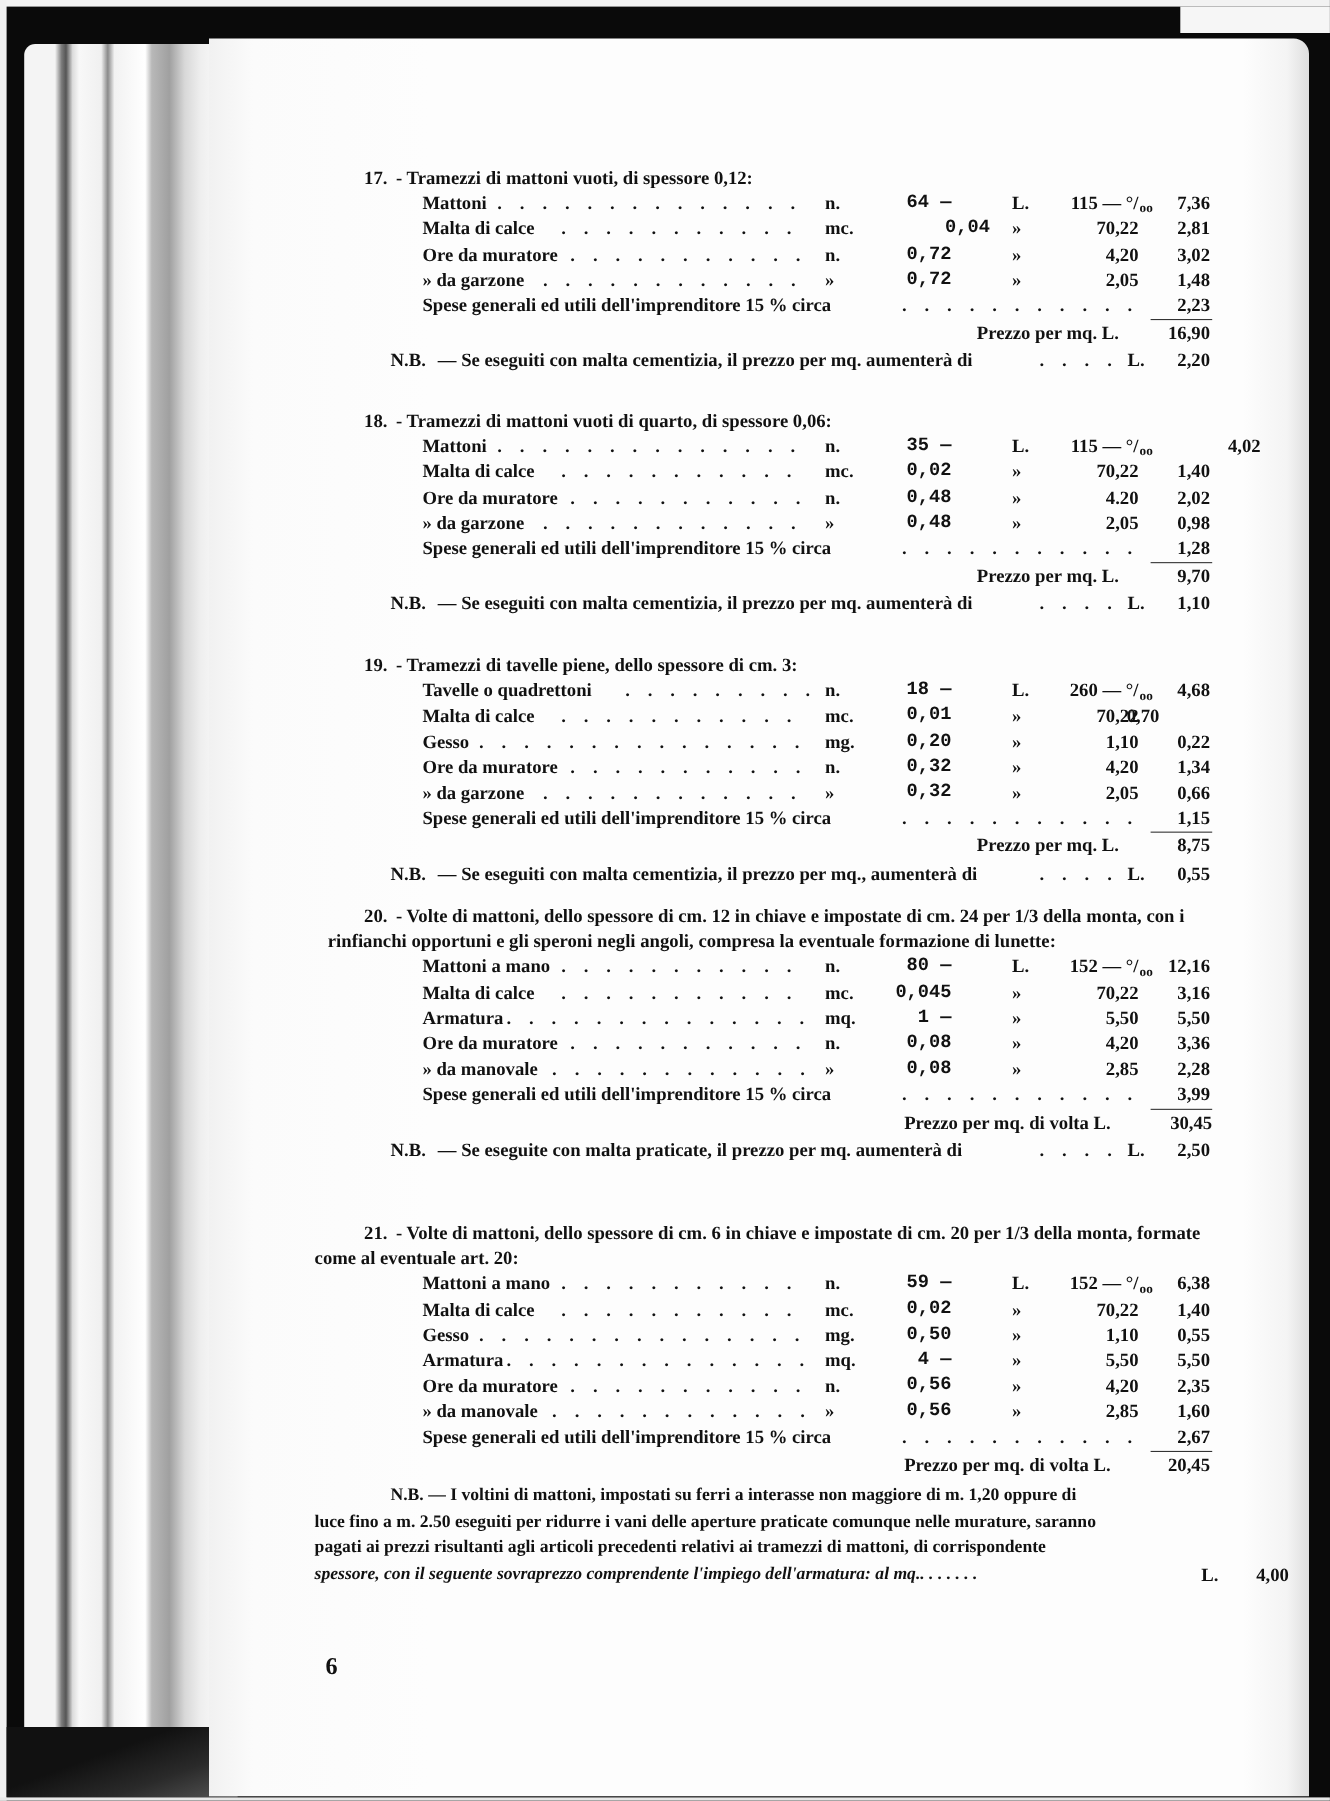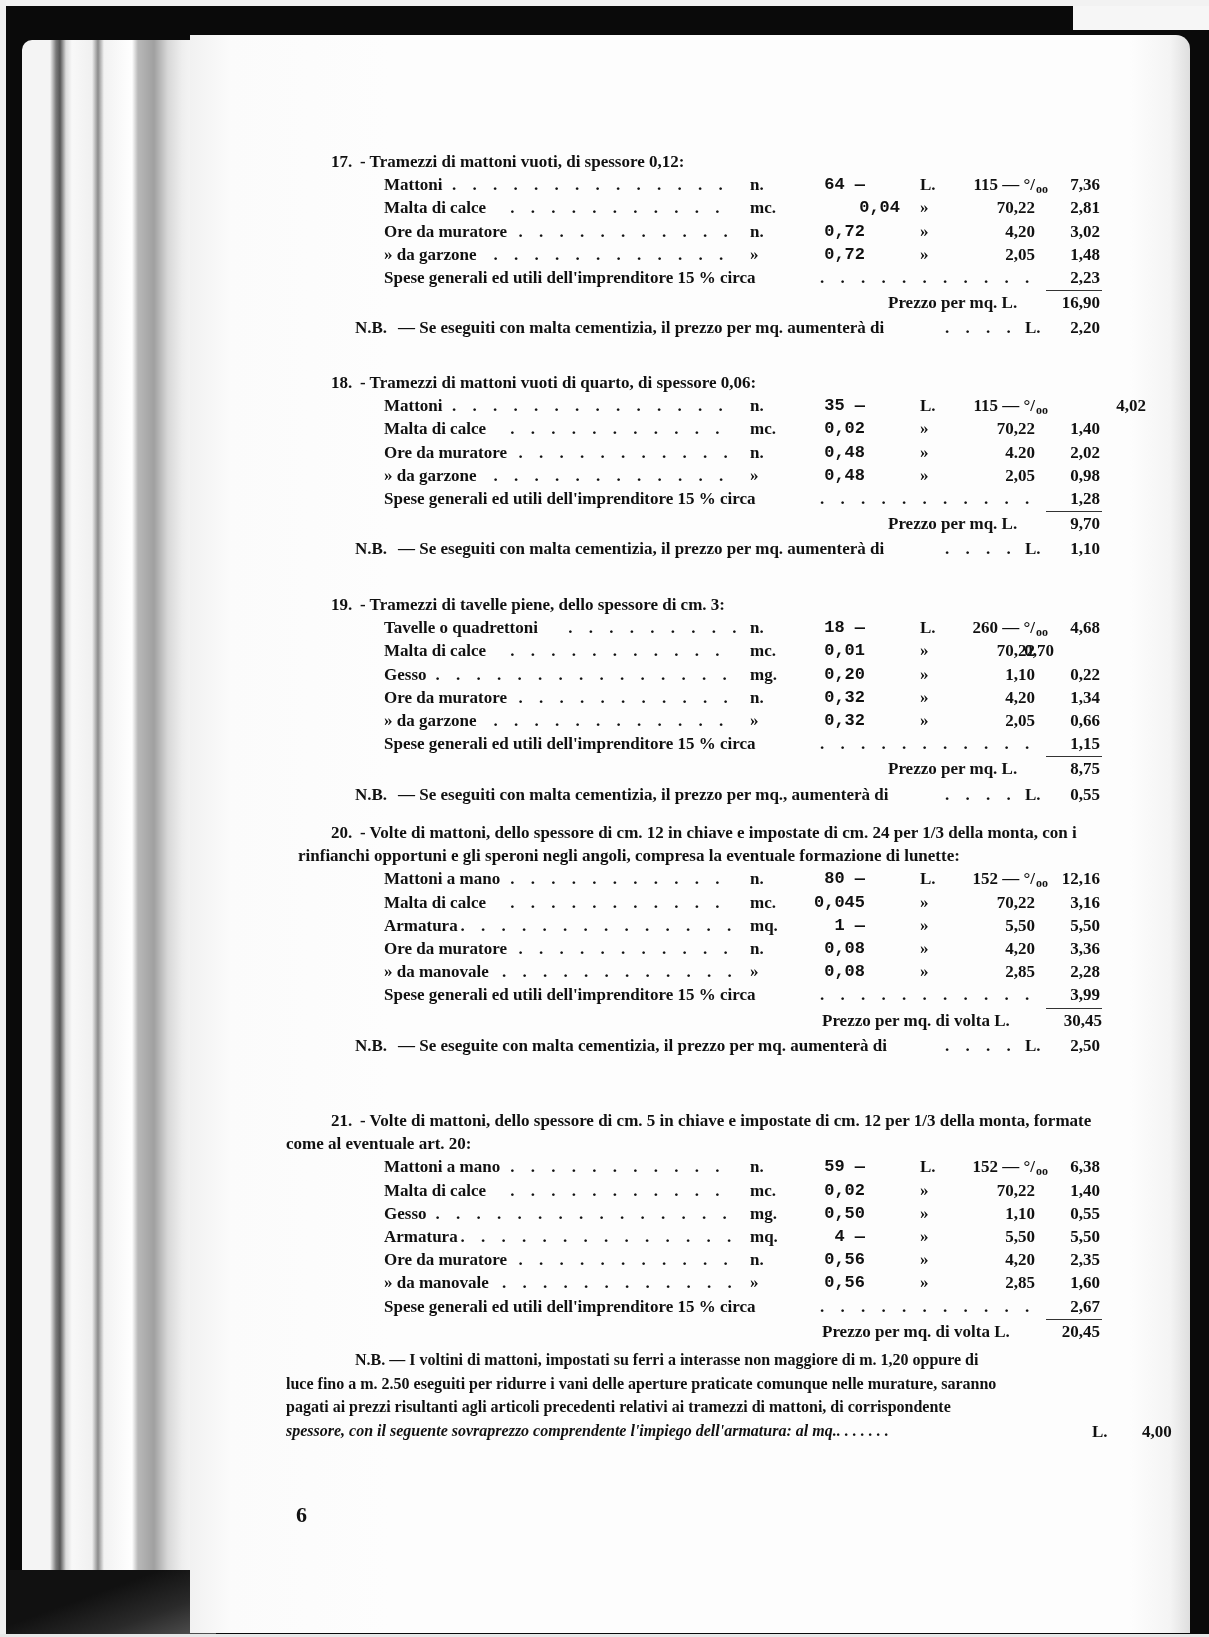--- a/index.html
+++ b/index.html
@@ -303,29 +303,29 @@
         <span class="dots" style="left:820px; width:220px;">. . . . . . . . . . . . . . . . .</span>
         <span class="amount" style="left:1030px;">3,99</span>
       </div>
       <div class="rule" style="left:1046px; top:1007.6000000000004px; width:56px;"></div>
       <div class="row" style="left:0; top:1010.6000000000004px; width:1209px;">
         <span class="label" style="left:822px;">Prezzo per mq. di volta L.</span>
         <span class="amount" style="left:1032px;">30,45</span>
       </div>
       <div class="row" style="left:0; top:1035.8000000000004px; width:1209px;">
         <span class="label" style="left:355px;">N.B.</span>
-        <span class="label" style="left:398px;">— Se eseguite con malta cementizia, il prezzo per mq. aumenterà di</span>
+        <span class="label" style="left:398px;">— Se eseguite con malta praticate, il prezzo per mq. aumenterà di</span>
         <span class="dots" style="left:945px; width:75px;">. . . . .</span>
         <span class="unit" style="left:1025px;">L.</span>
         <span class="amount" style="left:1030px;">2,50</span>
       </div>
     </div>
     <div>
       <div class="head-line" style="left:331px; top:1111px;">21.</div>
-      <div class="head-line" style="left:360px; top:1111px;">- Volte di mattoni, dello spessore di cm. 5 in chiave e impostate di cm. 12 per 1/3 della monta, formate</div>
+      <div class="head-line" style="left:360px; top:1111px;">- Volte di mattoni, dello spessore di cm. 6 in chiave e impostate di cm. 20 per 1/3 della monta, formate</div>
       <div class="head-line" style="left:286px; top:1134.2px;">come al eventuale art. 20:</div>
       <div class="row" style="left:0; top:1157.4px; width:1209px;">
         <span class="label" style="left:384px;">Mattoni a mano</span>
         <span class="dots" style="left:510.20000000000005px; width:225.79999999999995px;">. . . . . . . . . . . . . . . . . . . . . . . . . . . . . . . . . . . .</span>
         <span class="unit" style="left:750px;">n.</span>
         <span class="qty" style="left:805px;">59 —</span>
         <span class="rate-prefix" style="left:920px;">L.</span>
         <span class="rate" style="left:935px; width:100px;">152 — °/</span>
         <span class="permille" style="left:1036px; top:7px;">oo</span>
         <span class="amount" style="left:1030px;">6,38</span>

